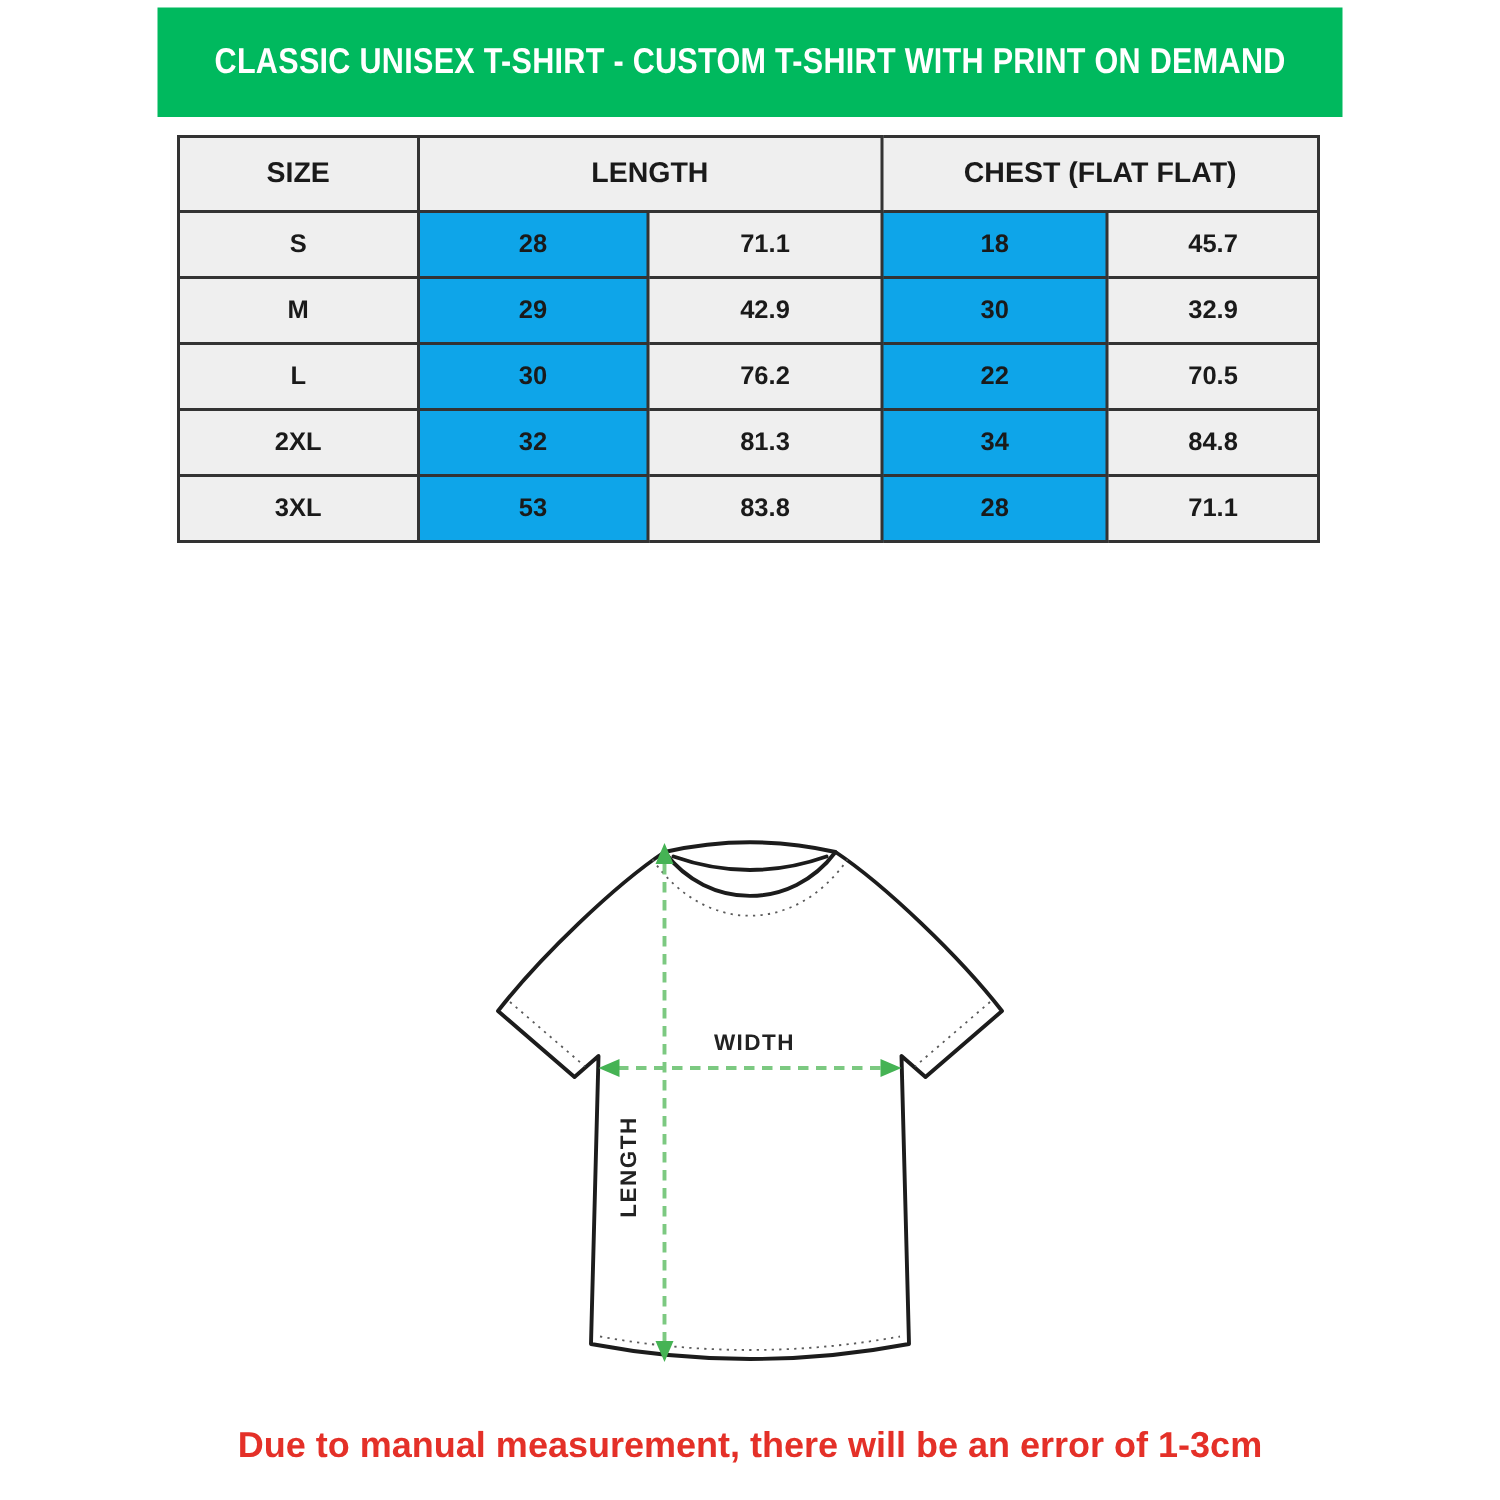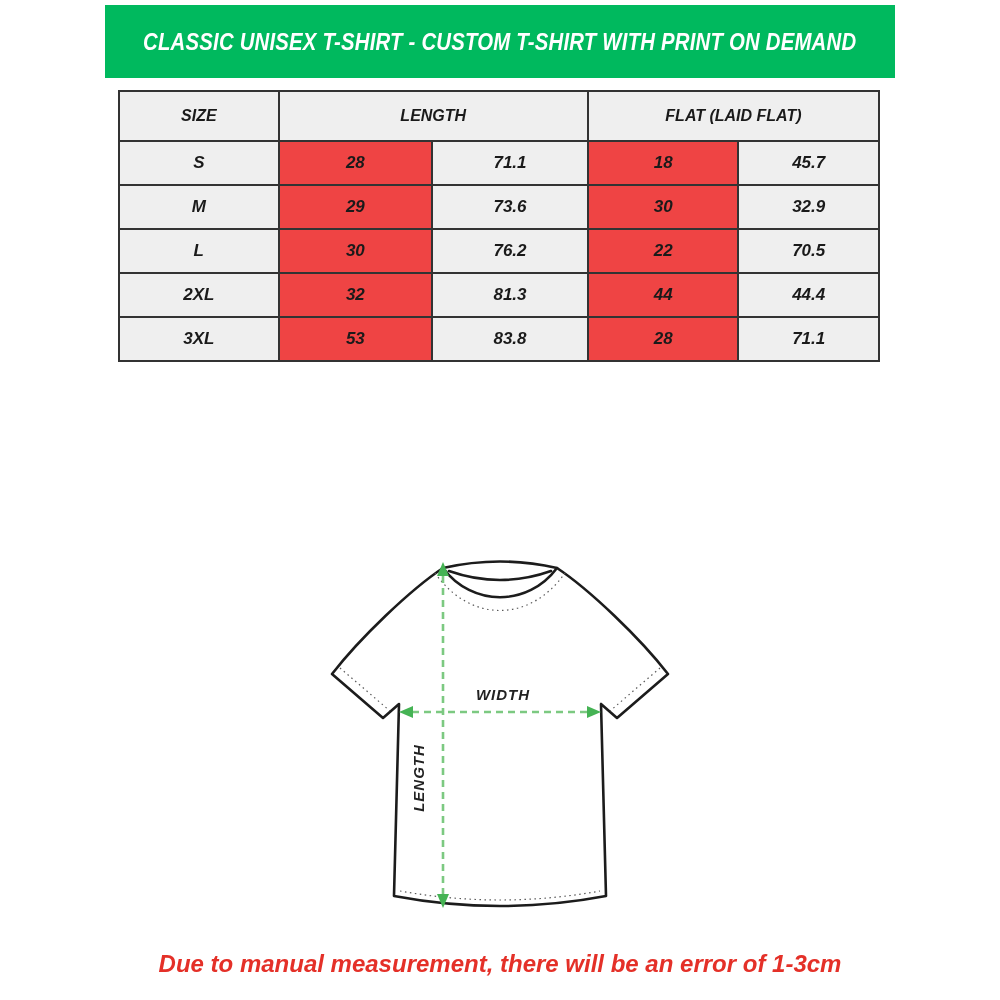--- a/index.html
+++ b/index.html
@@ -1,39 +1,39 @@
 <!DOCTYPE html>
 <html><head>
 <meta charset="utf-8">
 <style>
   html,body{margin:0;padding:0;background:#ffffff;}
   #canvas{
     position:relative;width:1000px;height:992px;background:#ffffff;
-    font-family:"Liberation Sans",sans-serif;overflow:hidden;font-style:italic;
+    font-family:"Liberation Sans",sans-serif;overflow:hidden;
   }
   
   .banner{
     position:absolute;left:105px;top:5px;width:790px;height:73px;
     background:#00b95e;display:flex;align-items:center;justify-content:center;
   }
   .banner-text{
     color:#ffffff;font-weight:bold;font-size:21px;letter-spacing:.2px;
     white-space:nowrap;transform:scale(.97,1.14);
   }
   
   table.size-table{
     position:absolute;left:118px;top:90px;width:762px;
     border-collapse:collapse;table-layout:fixed;
   }
   .size-table th,.size-table td{
     border:2px solid #333333;text-align:center;vertical-align:middle;
     color:#1a1a1a;padding:0;
   }
-  .size-table th{height:48px;background:#efefef;font-size:16px;font-weight:bold;}
-  .size-table td{height:42px;font-size:17px;font-weight:bold;background:#ef4444;}
+  .size-table th{height:48px;background:#efefef;font-size:19px;font-weight:bold;}
+  .size-table td{height:42px;font-size:17px;font-weight:bold;background:#0ea5e9;}
   .size-table td.gray{background:#efefef;}
   
   .diagram{position:absolute;left:320px;top:550px;width:360px;height:390px;}
   .shirt-stroke{fill:#ffffff;stroke:#1c1c1c;stroke-width:2.6;stroke-linejoin:round;}
   .detail{fill:none;stroke:#1c1c1c;stroke-width:2.6;stroke-linecap:round;}
   .stitch{fill:none;stroke:#5a5a5a;stroke-width:1.2;stroke-dasharray:1.5 3.5;}
   .meas-line{fill:none;stroke:#7cc981;stroke-width:2.6;stroke-dasharray:7 5;}
   .meas-head{fill:#45b354;stroke:none;}
   .meas-label{
     font-family:"Liberation Sans",sans-serif;font-size:15px;font-weight:bold;
@@ -59,51 +59,51 @@
       <col style="width:21%">
         <col style="width:20.2%">
         <col style="width:20.5%">
       <col style="width:19.8%">
         <col style="width:18.5%">
     </colgroup>
     <thead>
       <tr>
         <th>SIZE</th>
         <th colspan="2">LENGTH</th>
-        <th colspan="2">FLAT (LAID FLAT)</th>
+        <th colspan="2">CHEST (FLAT FLAT)</th>
       </tr>
     </thead>
     <tbody>
       <tr>
         <td class="gray">S</td>
         <td>28</td>
         <td class="gray">71.1</td>
         <td>18</td>
         <td class="gray">45.7</td>
       </tr>
       <tr>
         <td class="gray">M</td>
         <td>29</td>
-        <td class="gray">73.6</td>
+        <td class="gray">42.9</td>
         <td>30</td>
         <td class="gray">32.9</td>
       </tr>
       <tr>
         <td class="gray">L</td>
         <td>30</td>
         <td class="gray">76.2</td>
         <td>22</td>
         <td class="gray">70.5</td>
       </tr>
       <tr>
         <td class="gray">2XL</td>
         <td>32</td>
         <td class="gray">81.3</td>
-        <td>44</td>
-        <td class="gray">44.4</td>
+        <td>34</td>
+        <td class="gray">84.8</td>
       </tr>
       <tr>
         <td class="gray">3XL</td>
         <td>53</td>
         <td class="gray">83.8</td>
         <td>28</td>
         <td class="gray">71.1</td>
       </tr>
     </tbody>
   </table>

